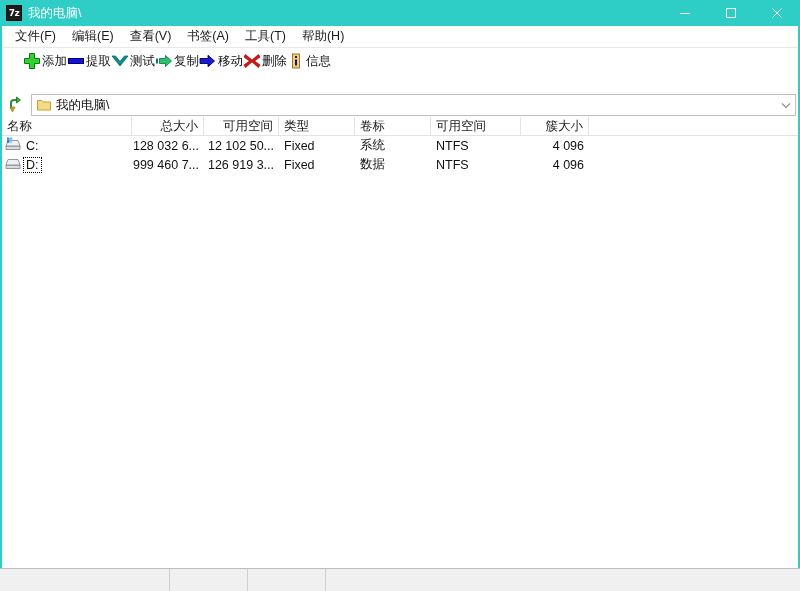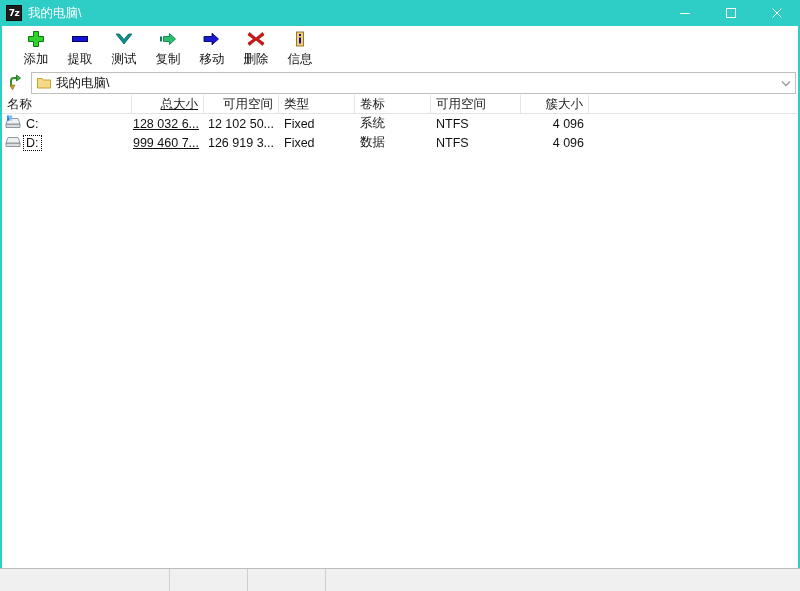--- a/index.html
+++ b/index.html
@@ -103,23 +103,23 @@
     min-height: 43px;
     background: #ffffff;
     display: flex;
     align-items: flex-start;
     padding-left: 4px;
     padding-top: 2px;
   }
   .tb-btn {
     width: 28px;
     display: flex;
-    flex-direction: column;
-    align-items: center;
-    justify-content: flex-end;
+    flex-direction: row;
+    align-items: center;
+    justify-content: space-between;
     margin-left: 16px;
   }
   .tb-ico {
     height: 22px;
     display: flex;
     align-items: center;
     justify-content: center;
   }
   .tb-label {
     font-size: 12.5px;
@@ -225,21 +225,21 @@
     padding-left: 3px;
   }
   .name-label { padding: 0 2px; }
   .name-label.focus {
     outline: 1px dotted #000000;
     outline-offset: 0px;
   }
 
   
   .c-name  { width: 130px; }
-  .c-size  { width: 72px; text-decoration: underline; }
+  .c-size  { width: 72px; }
   .c-free  { width: 75px; }
   .c-type  { width: 76px; }
   .c-label { width: 76px; font-family: Liberation Serif, serif; }
   .c-fs    { width: 90px; }
   .c-clu   { width: 68px; }
   .c-rest  { flex: 1 1 auto; border-right: none; }
 
   
   .statusbar {
     height: 22px;
@@ -288,20 +288,28 @@
         </svg>
       </div>
       <div class="win-btn">
         <svg width="12" height="12" viewBox="0 0 12 12">
           <path d="M1.5 1.5 L10.5 10.5 M10.5 1.5 L1.5 10.5" stroke="#ffffff" stroke-width="1" fill="none"></path>
         </svg>
       </div>
     </div>
   </div>
 
+  <div class="menubar">
+    <div class="menu-item">文件(F)</div>
+    <div class="menu-item">编辑(E)</div>
+    <div class="menu-item">查看(V)</div>
+    <div class="menu-item">书签(A)</div>
+    <div class="menu-item">工具(T)</div>
+    <div class="menu-item">帮助(H)</div>
+  </div>
 
   <div class="toolbar">
 
     <div class="tb-btn">
       <div class="tb-ico">
         <svg width="20" height="20" viewBox="0 0 20 20">
           <path d="M7.5 2.5 h5 v5 h5 v5 h-5 v5 h-5 v-5 h-5 v-5 h5 z" fill="#2fd22f" stroke="#0a7a0a" stroke-width="1" stroke-linejoin="round"></path>
         </svg>
       </div>
       <div class="tb-label">添加</div>

